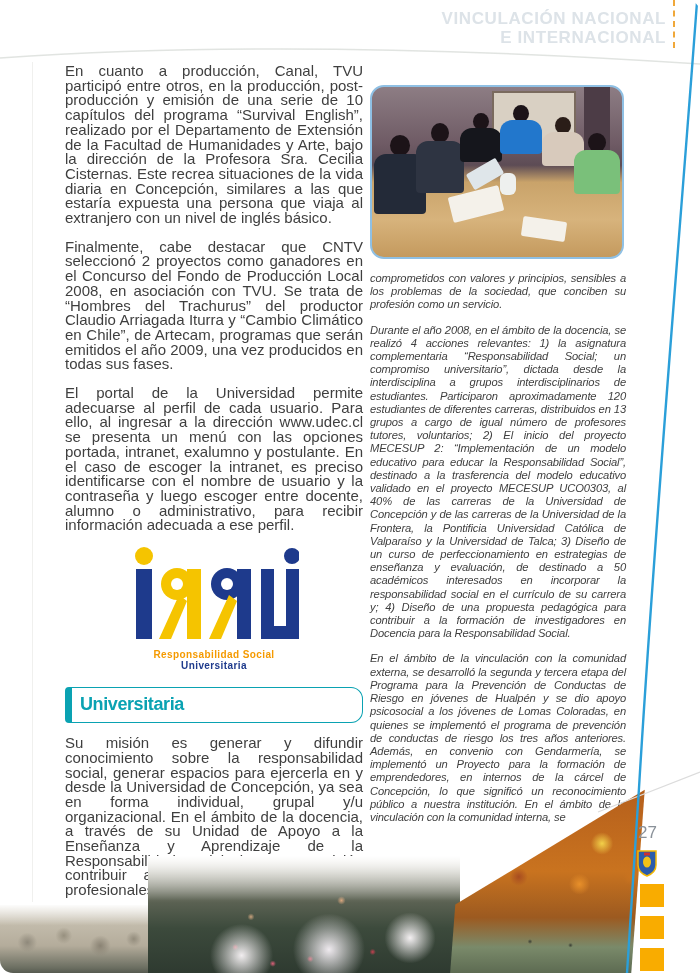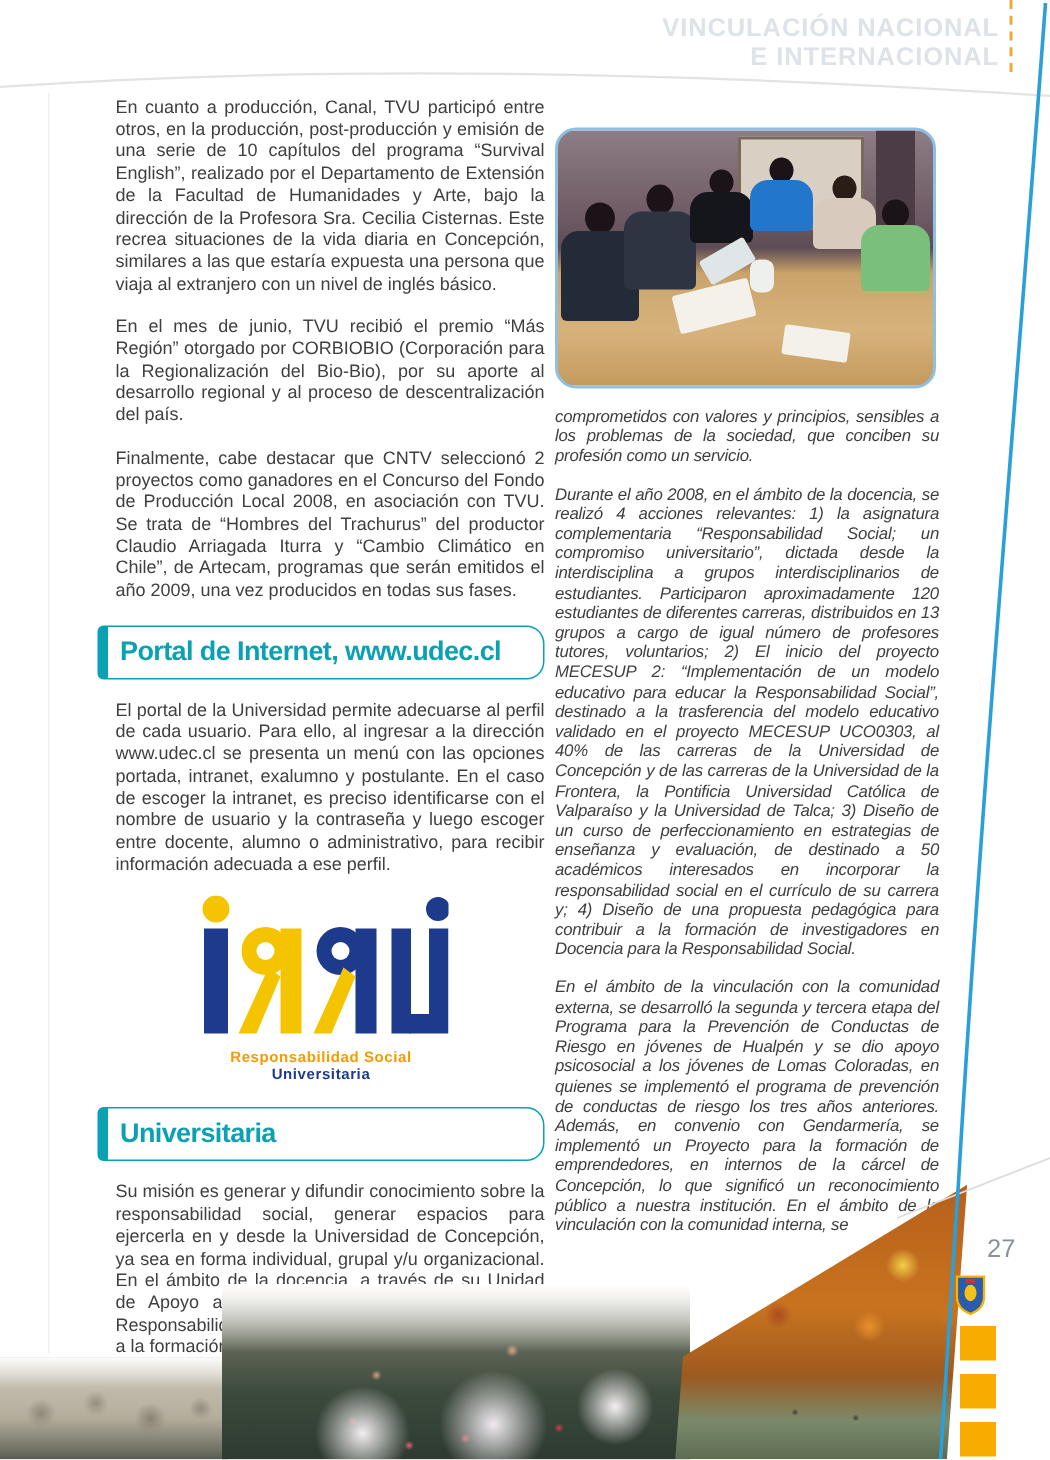--- a/index.html
+++ b/index.html
@@ -1,26 +1,26 @@
 <!DOCTYPE html>
 <html><head>
 <meta charset="utf-8">
 <style>
   html,body{margin:0;padding:0;}
   .page{position:relative;width:700px;height:973px;background:#ffffff;overflow:hidden;
-        font-family:"Liberation Sans",sans-serif;}
+        font-family:"Liberation Sans",sans-serif;border-radius:13px;}
   
   .header-title{position:absolute;top:9px;right:34px;text-align:right;color:#dde3e8;
     font-size:17px;font-weight:bold;letter-spacing:.6px;line-height:19px;}
   .dash-line{position:absolute;top:0;right:25px;height:48px;width:0;
     border-left:2px dashed #f0a83a;}
   
   .col-left{position:absolute;left:65px;top:64px;width:298px;}
   .col-right{position:absolute;left:370px;top:85px;width:256px;font-style:italic;}
-  .para{font-size:12px;line-height:14.7px;color:#3f3f3f;text-align:justify;margin:0 0 14px 12px;}
+  .para{font-size:15px;line-height:14.7px;color:#3f3f3f;text-align:justify;margin:0 0 14px 0;}
   .col-right .para{font-size:11.2px;line-height:13.2px;letter-spacing:-0.15px;margin:0 0 12px 0;}
   .heading-box{border:1.5px solid #0aa2b2;border-left:7px solid #0aa2b2;
     border-radius:4px 12px 12px 4px;padding:5px 9px 6px 8px;color:#0aa2b2;font-weight:bold;
     font-size:18px;letter-spacing:-0.4px;line-height:23px;margin:16px 0 13px 0;background:#fff;}
   
   .photo-meeting{position:relative;width:250px;height:170px;border-radius:14px;
     border:2px solid #8fc0e4;overflow:hidden;margin:0 0 13px 0;
     background:linear-gradient(180deg,#8d7d84 0%,#6e5a64 34%,#5d4c55 46%,#c9a36a 56%,#d7b37c 78%,#c49a5e 100%);}
   .photo-meeting .cabinet{position:absolute;left:120px;top:4px;width:80px;height:58px;background:#d9d0c3;border:2px solid #7a6a5e;}
   .photo-meeting .door{position:absolute;left:212px;top:0;width:26px;height:78px;background:#4c3c46;}
@@ -59,45 +59,43 @@
       radial-gradient(circle 16px at 22% 28%,#e8a93c,transparent 70%),
       radial-gradient(circle 14px at 48% 20%,#d96b1f,transparent 70%),
       radial-gradient(circle 16px at 72% 30%,#f2d049,transparent 70%),
       radial-gradient(circle 13px at 35% 48%,#a84c20,transparent 70%),
       radial-gradient(circle 15px at 62% 52%,#e8902a,transparent 70%),
       radial-gradient(circle 12px at 85% 48%,#c9731f,transparent 70%),
       radial-gradient(circle 3px at 40% 83%,#3a3f35,transparent 80%),
       radial-gradient(circle 3px at 58% 85%,#3a3f35,transparent 80%),
       linear-gradient(180deg,#b55f1c 0%,#c9731f 45%,#9c5a20 70%,#7a8a6a 86%,#5d6b52 100%);}
   
-  .page-number{position:absolute;left:658px;top:823px;color:#8a9199;font-size:17px;}
+  .page-number{position:absolute;left:638px;top:823px;color:#8a9199;font-size:17px;}
   .udec-shield{position:absolute;left:636px;top:849px;}
   .sq{position:absolute;left:640px;width:24px;height:23px;background:#f9ac00;}
   .sq1{top:884px;}.sq2{top:916px;}.sq3{top:948px;}
   .overlay-svg{position:absolute;left:0;top:0;pointer-events:none;}
   .left-edge{position:absolute;left:32px;top:62px;width:1px;height:840px;background:#f0f0ee;}
 </style>
 </head>
 <body>
 
 <div class="page">
 
   <div class="header-title">
     <div>VINCULACIÓN NACIONAL</div>
     <div>E INTERNACIONAL</div>
   </div>
   <div class="dash-line"></div>
   <div class="left-edge"></div>
 
   <div class="col-left">
     <p class="para">En cuanto a producción, Canal, TVU participó entre otros, en la producción, post-producción y emisión de una serie de 10 capítulos del programa “Survival English”, realizado por el Departamento de Extensión de la Facultad de Humanidades y Arte, bajo la dirección de la Profesora Sra. Cecilia Cisternas. Este recrea situaciones de la vida diaria en Concepción, similares a las que estaría expuesta una persona que viaja al extranjero con un nivel de inglés básico.</p>
-    <p class="para">En el mes de junio, TVU recibió el premio “Más Región” otorgado por CORBIOBIO (Corporación para la Regionalización del Bio-Bio), por su aporte al desarrollo regional y al proceso de descentralización del país.</p>
     <p class="para">Finalmente, cabe destacar que CNTV seleccionó 2 proyectos como ganadores en el Concurso del Fondo de Producción Local 2008, en asociación con TVU. Se trata de “Hombres del Trachurus” del productor Claudio Arriagada Iturra y “Cambio Climático en Chile”, de Artecam, programas que serán emitidos el año 2009, una vez producidos en todas sus fases.</p>
 
-    <div class="heading-box" style="white-space:nowrap;">Portal de Internet, www.udec.cl</div>
 
     <p class="para">El portal de la Universidad permite adecuarse al perfil de cada usuario. Para ello, al ingresar a la dirección www.udec.cl se presenta un menú con las opciones portada, intranet, exalumno y postulante. En el caso de escoger la intranet, es preciso identificarse con el nombre de usuario y la contraseña y luego escoger entre docente, alumno o administrativo, para recibir información adecuada a ese perfil.</p>
 
     <div class="rsu-logo">
       <svg width="170" height="94" viewBox="0 0 170 94">
         <circle cx="15" cy="9" r="9" fill="#f5c400"></circle>
         <rect x="7" y="22" width="16" height="70" fill="#1e3a8c"></rect>
         <circle cx="48" cy="37" r="16" fill="#f5c400"></circle>
         <circle cx="48" cy="37" r="6" fill="#ffffff"></circle>
         <rect x="58" y="22" width="14" height="70" fill="#f5c400"></rect>

